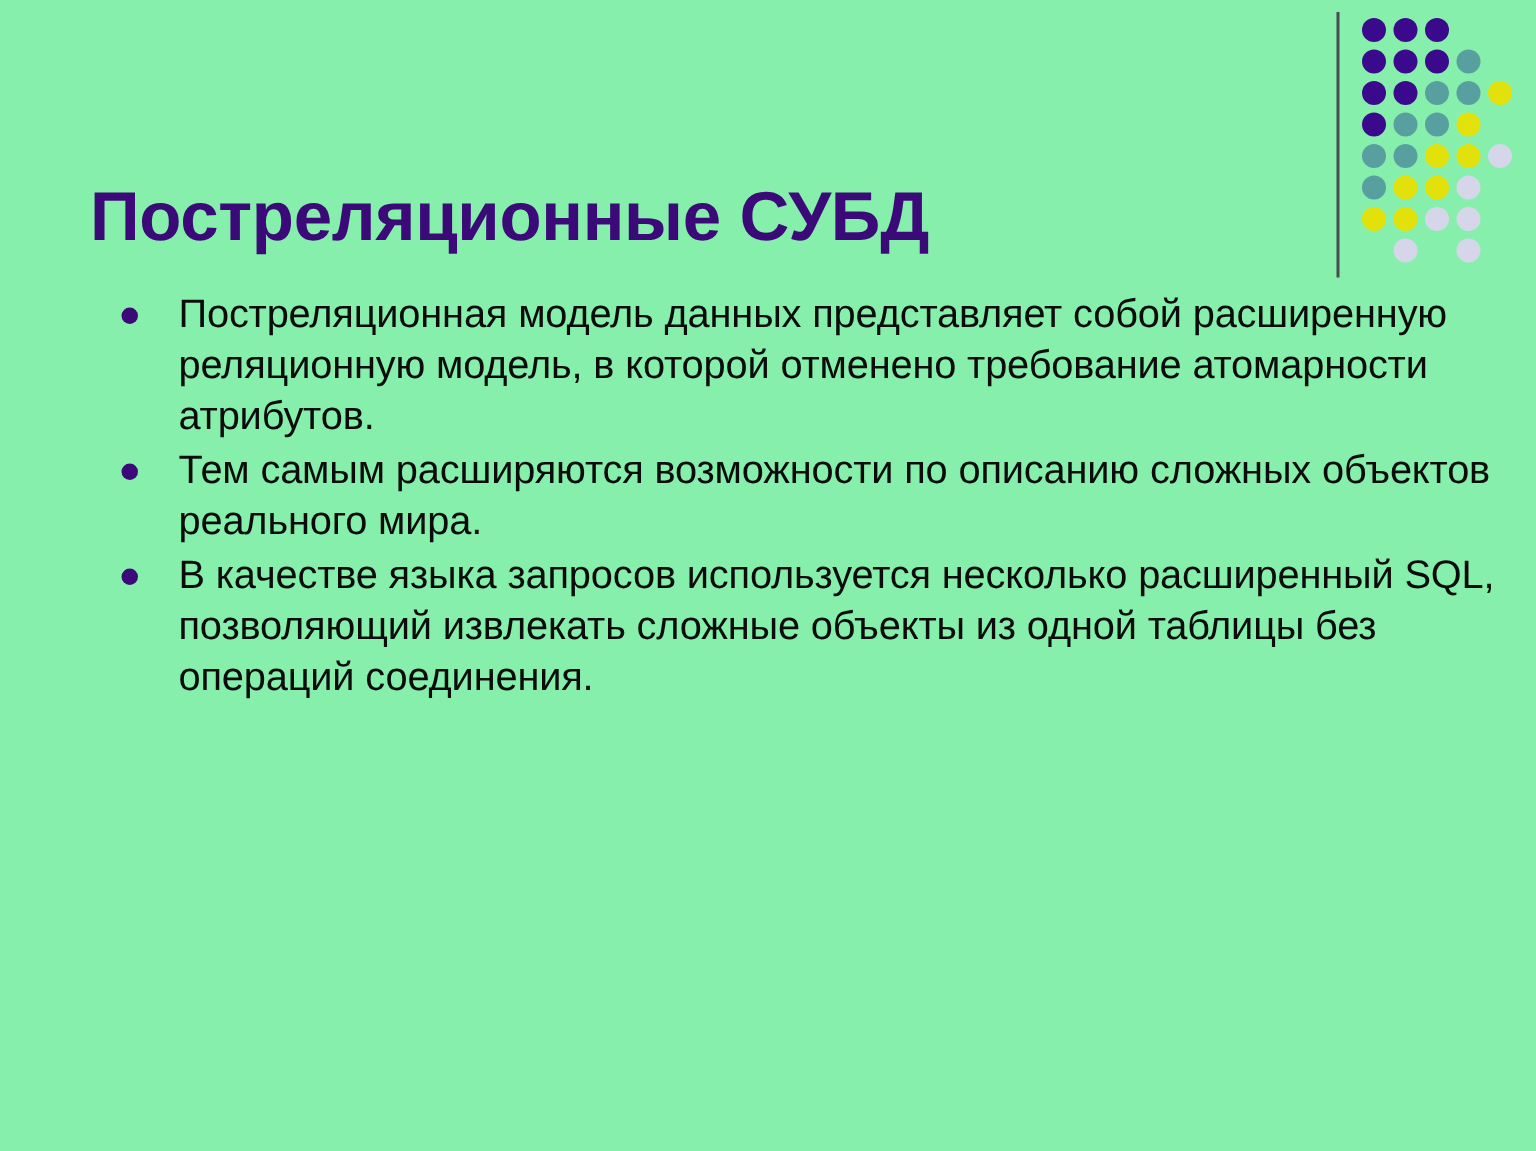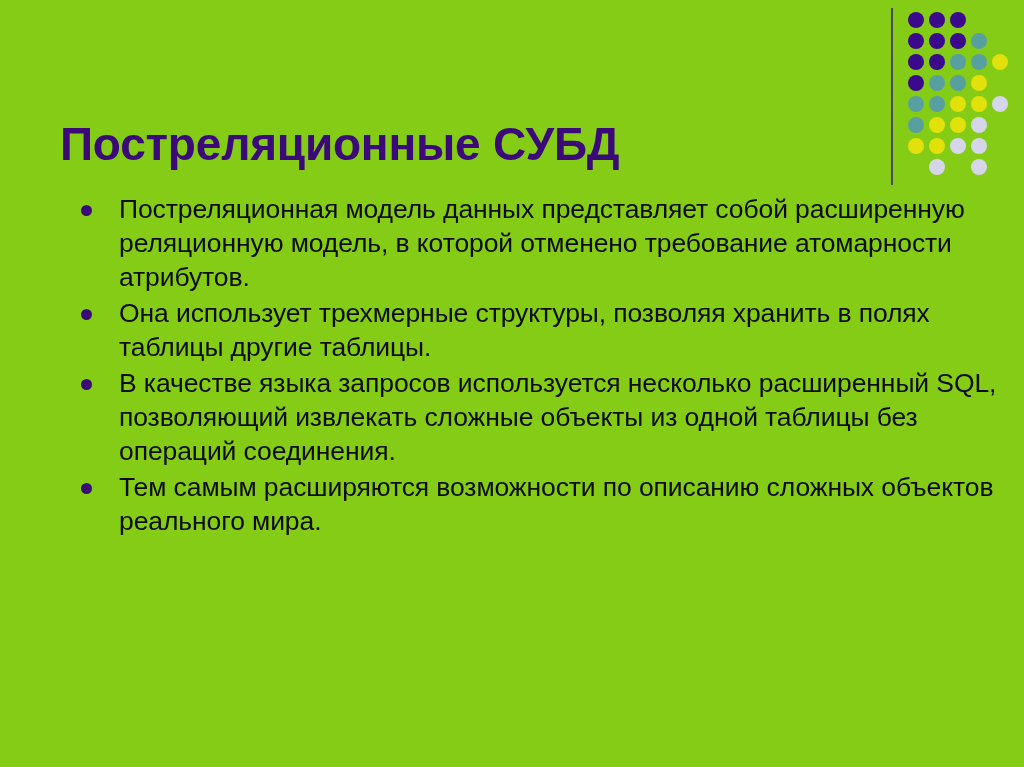--- a/index.html
+++ b/index.html
@@ -8,21 +8,21 @@
     padding: 0;
     background: #ffffff;
   }
   body {
     font-family: "Liberation Sans", "DejaVu Sans", sans-serif;
   }
   #slide {
     position: relative;
     width: 1024px;
     height: 767px;
-    background: #84cc16;
+    background: #86efac;
     overflow: hidden;
   }
 
   
   #deco {
     position: absolute;
     left: 884px;
     top: 0px;
     width: 140px;
     height: 200px;
@@ -136,25 +136,21 @@
 
   <h1 id="title">Постреляционные СУБД</h1>
 
   <ul id="bullets" style="list-style:none;margin:0;padding:0;">
       <li class="bullet-item">
         <span class="bullet-marker" style="background: rgb(59, 10, 120);"></span>
         <span class="bullet-text">Постреляционная модель данных представляет собой расширенную реляционную модель, в которой отменено требование атомарности атрибутов.</span>
       </li>
       <li class="bullet-item">
         <span class="bullet-marker" style="background: rgb(59, 10, 120);"></span>
-        <span class="bullet-text">Она использует трехмерные структуры, позволяя хранить в полях таблицы другие таблицы.</span>
+        <span class="bullet-text">Тем самым расширяются возможности по описанию сложных объектов реального мира.</span>
       </li>
       <li class="bullet-item">
         <span class="bullet-marker" style="background: rgb(59, 10, 120);"></span>
         <span class="bullet-text">В качестве языка запросов используется несколько расширенный SQL, позволяющий извлекать сложные объекты из одной таблицы без операций соединения.</span>
-      </li>
-      <li class="bullet-item">
-        <span class="bullet-marker" style="background: rgb(59, 10, 120);"></span>
-        <span class="bullet-text">Тем самым расширяются возможности по описанию сложных объектов реального мира.</span>
       </li>
     </ul>
 
 </div>
 
 </body></html>

